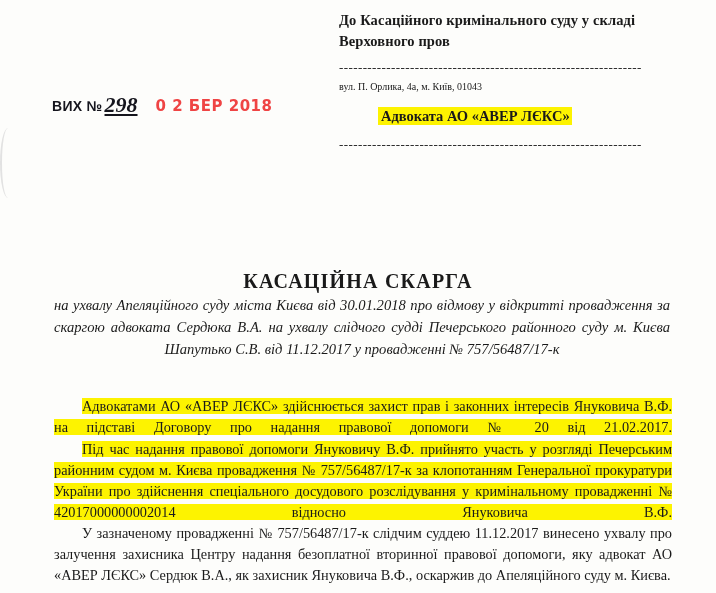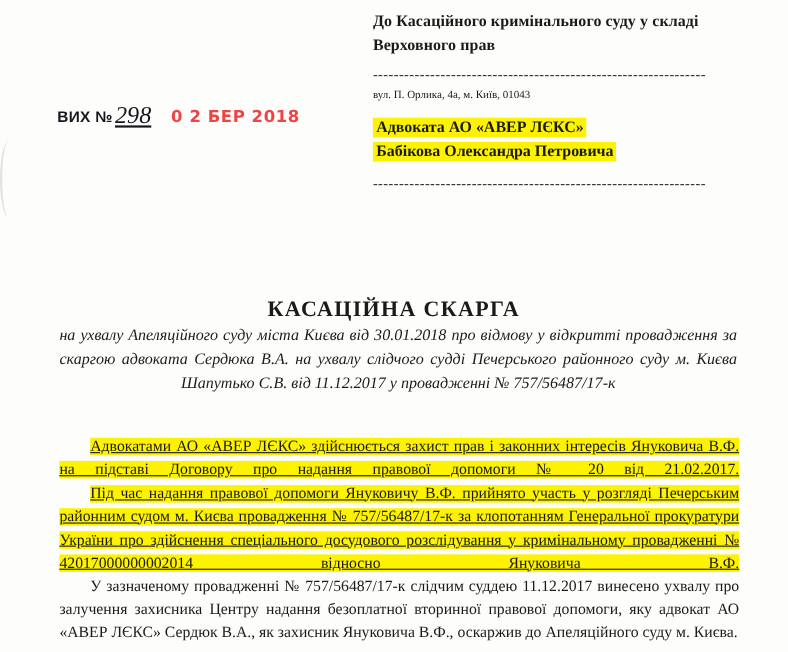--- a/index.html
+++ b/index.html
@@ -51,20 +51,21 @@
     -webkit-box-decoration-break: clone;
   }
   .adv-block {
     margin-top: 12px;
   }
   .adv-line {
     font-size: 14.5px;
     font-weight: bold;
     line-height: 1.5;
     display: block;
+    margin-left: 39px;
   }
   .adv-line span.hl { padding: 1px 2px 1px 3px; }
   .interests {
     margin-top: 16px;
     font-size: 14px;
     font-weight: bold;
   }
 
   
   .outgoing {
@@ -75,21 +76,21 @@
     font-size: 14px;
     font-weight: bold;
     color: #15151d;
     letter-spacing: 0.3px;
     white-space: nowrap;
   }
   .outgoing .num {
     font-family: "Liberation Serif", serif;
     font-size: 22px;
     font-style: italic;
-    font-weight: normal;
+    font-weight: bold;
     text-decoration: underline;
     letter-spacing: 0px;
     margin: 0 2px;
     vertical-align: -1px;
   }
   .outgoing .stamp {
     font-family: "DejaVu Sans", sans-serif;
     font-size: 15px;
     font-weight: bold;
     letter-spacing: 0.5px;
@@ -142,21 +143,20 @@
     text-align: justify;
   }
   .para {
     margin: 0 0 0.5px 0;
     text-indent: 28px;
   }
   .para.first { text-indent: 28px; }
   .para.just-spread {
     text-align: justify;
     text-align-last: justify;
-    text-decoration: underline;
   }
   .para-hl {
     background: #fdf300;
     box-decoration-break: clone;
     -webkit-box-decoration-break: clone;
   }
   .last-para {
     text-align: justify;
   }
 </style>
@@ -166,29 +166,28 @@
 <div class="page">
 
   <div class="edge-curl"></div>
 
   <div class="outgoing">
     <span>ВИХ №</span><span class="num">298</span><span class="stamp">0 2 БЕР 2018</span>
   </div>
 
   <div class="header-block">
     <div class="hdr-line">До Касаційного кримінального суду у складі</div>
-    <div class="hdr-line">Верховного прав</div>
+    <div class="hdr-line">Верховного пров</div>
 
     <div class="dashes">----------------------------------------------------------------</div>
 
     <div class="addr">вул. П. Орлика, 4а, м. Київ, 01043</div>
 
     <div class="adv-block">
       <div class="adv-line"><span class="hl">Адвоката АО «АВЕР ЛЄКС»</span></div>
-      <div class="adv-line"><span class="hl">Бабікова Олександра Петровича</span></div>
     </div>
 
     <div class="dashes">----------------------------------------------------------------</div>
 
 
   </div>
 
   <div class="doc-title">КАСАЦІЙНА СКАРГА</div>
 
   <div class="subtitle">на ухвалу Апеляційного суду міста Києва від 30.01.2018 про відмову у відкритті провадження за скаргою адвоката Сердюка В.А. на ухвалу слідчого судді Печерського районного суду м. Києва Шапутько С.В. від 11.12.2017 у провадженні № 757/56487/17-к</div>

